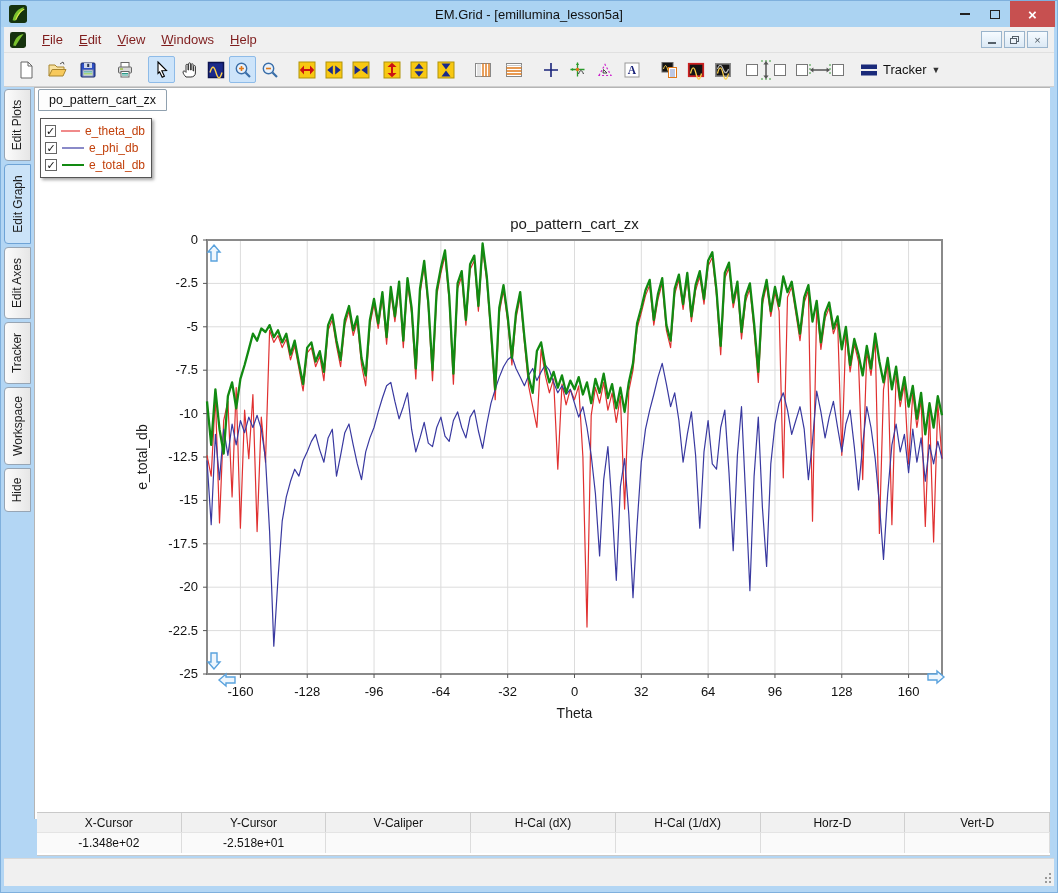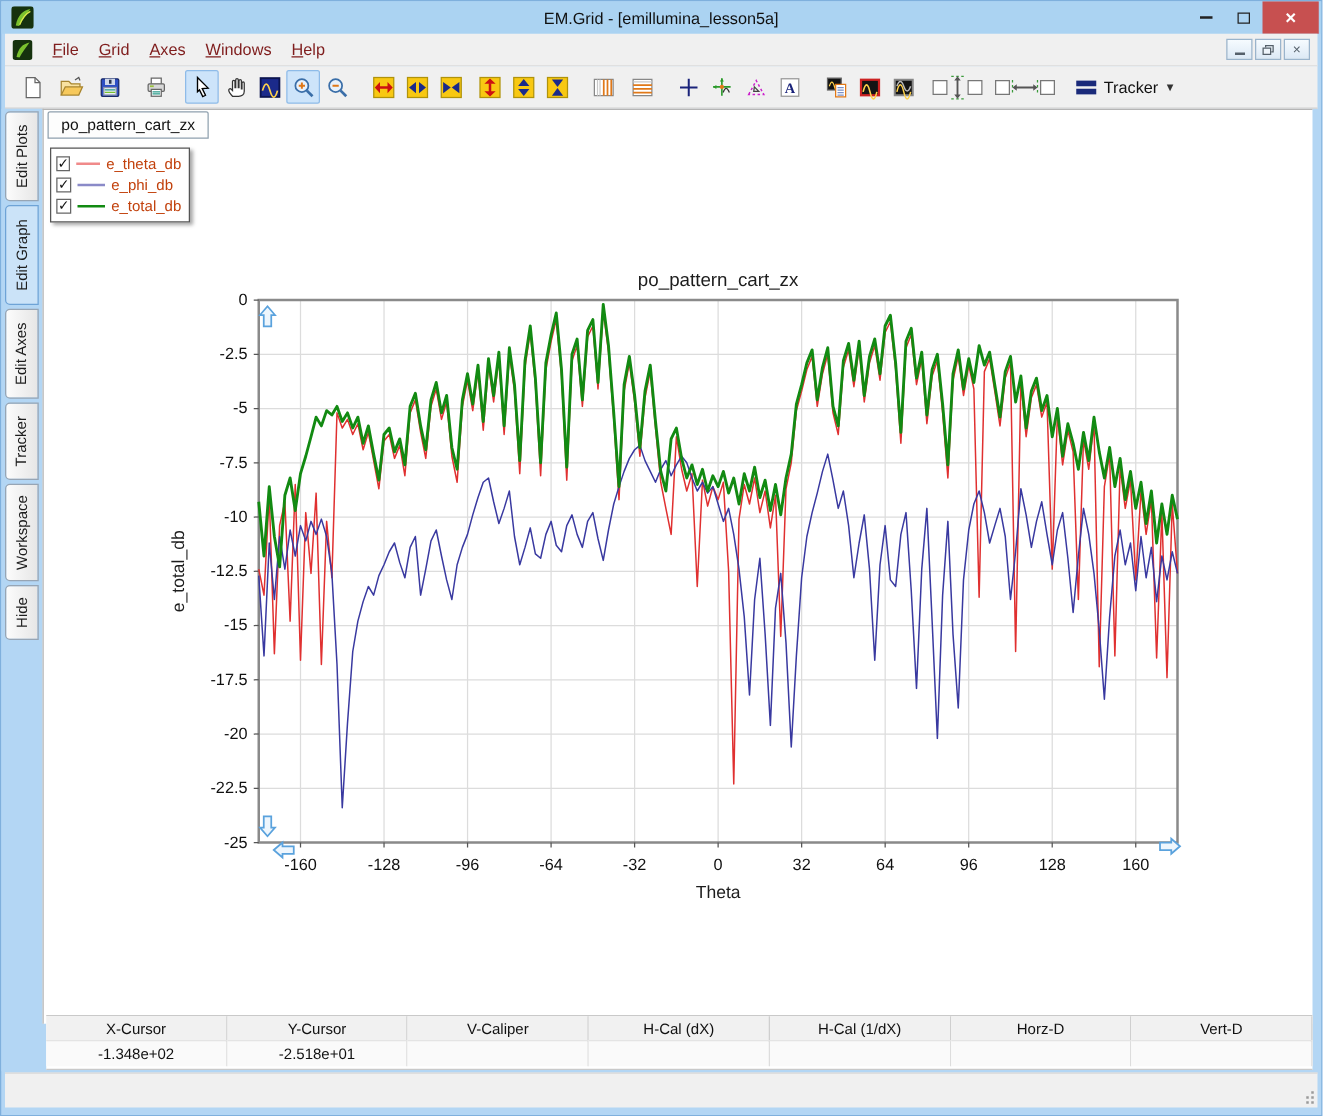--- a/index.html
+++ b/index.html
@@ -90,22 +90,22 @@
         </div>
     </div>
   </div>
 
   <div class="menubar">
     <svg class="app-ico" viewBox="0 0 20 20">
       <rect width="20" height="20" rx="3" fill="#16320e"></rect>
       <path d="M4 17 C6 8 10 4 17 2.5 C13 8 10 12 7 17.5 Z" fill="#7ac22e"></path>
     </svg>
     <div class="menu-item">File</div>
-    <div class="menu-item">Grid</div>
-    <div class="menu-item">Axes</div>
+    <div class="menu-item">Edit</div>
+    <div class="menu-item">View</div>
     <div class="menu-item">Windows</div>
     <div class="menu-item">Help</div>
     <div class="mdi-btns">
       <div class="mdi-btn">
           <div class="minbar"></div>
         </div>
       <div class="mdi-btn">
           <div class="restore">
             <i></i>
             <i></i>

